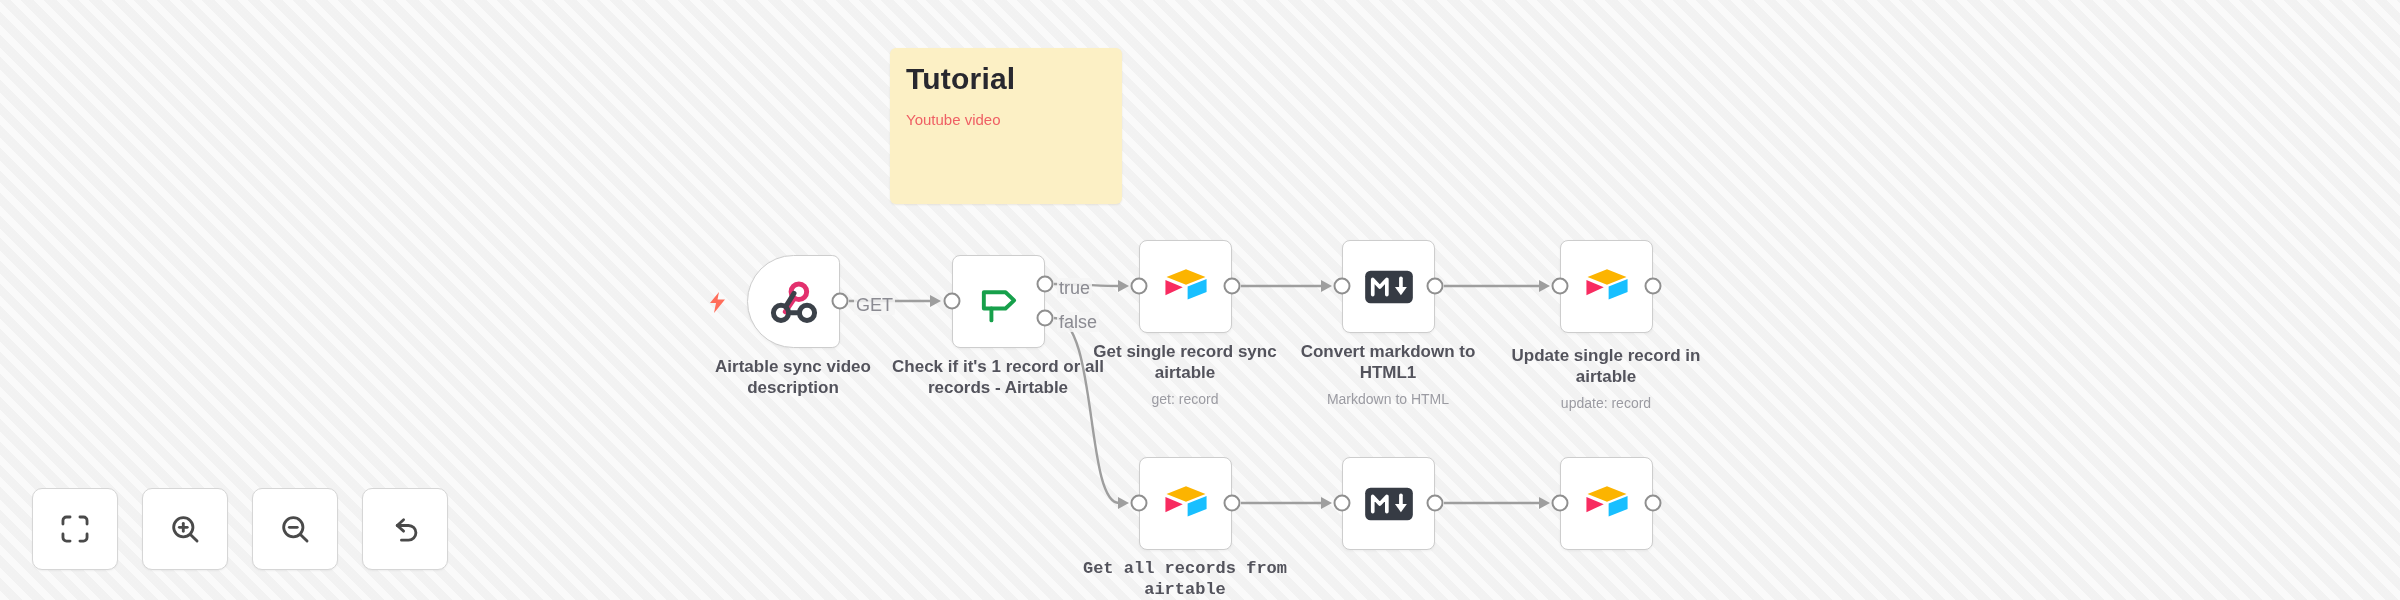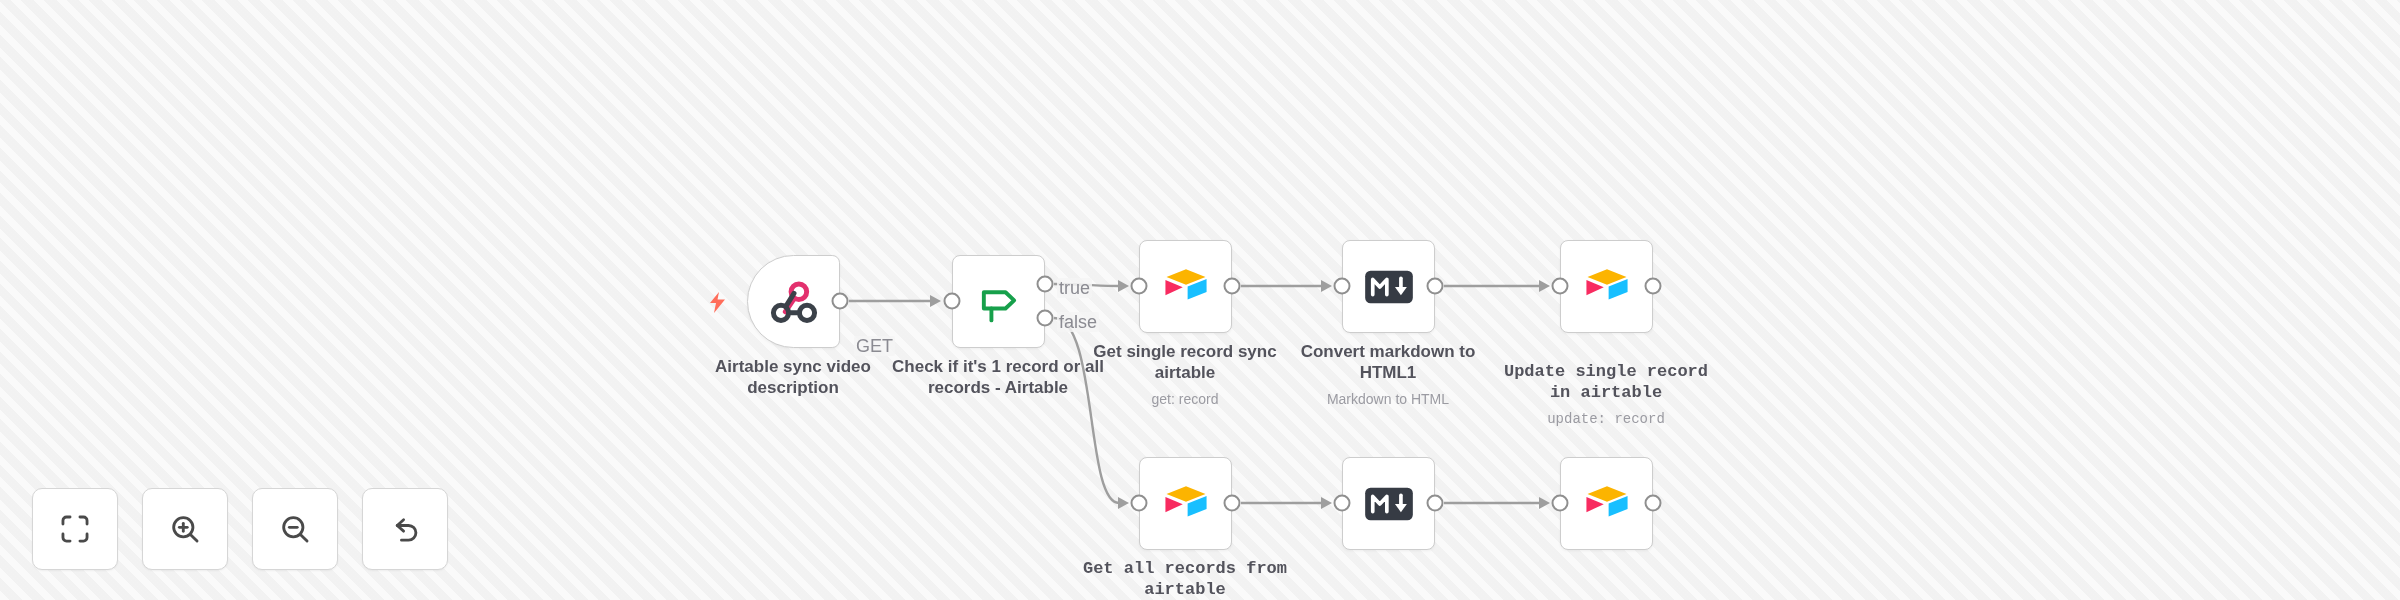--- a/index.html
+++ b/index.html
@@ -73,20 +73,24 @@
       <polygon points="930,295 941,301 930,307"></polygon>
       <polygon points="1118,280 1129,286 1118,292"></polygon>
       <polygon points="1118,497 1129,503 1118,509"></polygon>
       <polygon points="1321,280 1332,286 1321,292"></polygon>
       <polygon points="1539,280 1550,286 1539,292"></polygon>
       <polygon points="1321,497 1332,503 1321,509"></polygon>
       <polygon points="1539,497 1550,503 1539,509"></polygon>
     </g>
   </svg>
 
+  <div class="sticky">
+    <h1>Tutorial</h1>
+    <span class="note-link">Youtube video</span>
+  </div>
 
   <svg class="bolt" viewBox="0 0 19 23">
     <polygon points="11,1 2,12 8,12 6,22 17,8.5 9.5,8.5" fill="#ff6d5a"></polygon>
   </svg>
 
   <div class="node trigger" style="left:747px;top:255px;">
     <svg class="nicon" viewBox="0 0 48 48">
       <g fill="none" stroke-width="4.6" stroke-linecap="round">
         <circle cx="28.5" cy="14.5" r="7.2" stroke="#e3316e"></circle>
         <line x1="24.5" y1="20.5" x2="16" y2="33" stroke="#e3316e"></line>
@@ -94,21 +98,21 @@
         <line x1="16.5" y1="28" x2="24" y2="16" stroke="#3b4149"></line>
         <circle cx="36" cy="34" r="7" stroke="#3b4149"></circle>
         <line x1="29" y1="34" x2="20" y2="34" stroke="#3b4149"></line>
       </g>
     </svg>
   </div>
   <div class="port" style="left:840px;top:301px;"></div>
   <div class="nlabel" style="left:793px;top:357px;">
     <div>Airtable sync video description</div>
   </div>
-  <div class="connlabel" style="left:854px;top:295px;margin-top:41px;">GET</div>
+  <div class="connlabel" style="left:854px;top:295px;">GET</div>
 
   <div class="node" style="left:952px;top:255px;">
     <svg class="nicon" viewBox="0 0 48 48">
       <g fill="none" stroke="#17a04b" stroke-width="3.6" stroke-linejoin="round" stroke-linecap="round">
         <path d="M10 15 H30 L38 22.5 L30 30 H10 Z"></path>
         <line x1="17" y1="30" x2="17" y2="41"></line>
       </g>
     </svg>
   </div>
   <div class="port" style="left:952px;top:301px;"></div>
@@ -151,21 +155,21 @@
 
   <div class="node" style="left:1560px;top:240px;">
     <svg class="nicon" viewBox="0 0 48 48">
       <polygon points="24,7.5 42,14.7 24,21.9 6,14.7" fill="#fcb400"></polygon>
       <polygon points="25.5,23.5 43,16.5 43,28.5 25.5,35.5" fill="#18bfff"></polygon>
       <polygon points="5,17.5 21,24.3 5,31.5" fill="#f82b60"></polygon>
     </svg>
   </div>
   <div class="port" style="left:1560px;top:286px;"></div>
   <div class="port" style="left:1653px;top:286px;"></div>
-  <div class="nlabel" style="left:1606px;top:362px;font-family:Liberation Mono, monospace;">
+  <div class="nlabel" style="left:1606px;top:346px;">
     <div>Update single record in airtable</div>
     <div class="nsub">update: record</div>
   </div>
 
   <div class="node" style="left:1139px;top:457px;">
     <svg class="nicon" viewBox="0 0 48 48">
       <polygon points="24,7.5 42,14.7 24,21.9 6,14.7" fill="#fcb400"></polygon>
       <polygon points="25.5,23.5 43,16.5 43,28.5 25.5,35.5" fill="#18bfff"></polygon>
       <polygon points="5,17.5 21,24.3 5,31.5" fill="#f82b60"></polygon>
     </svg>

